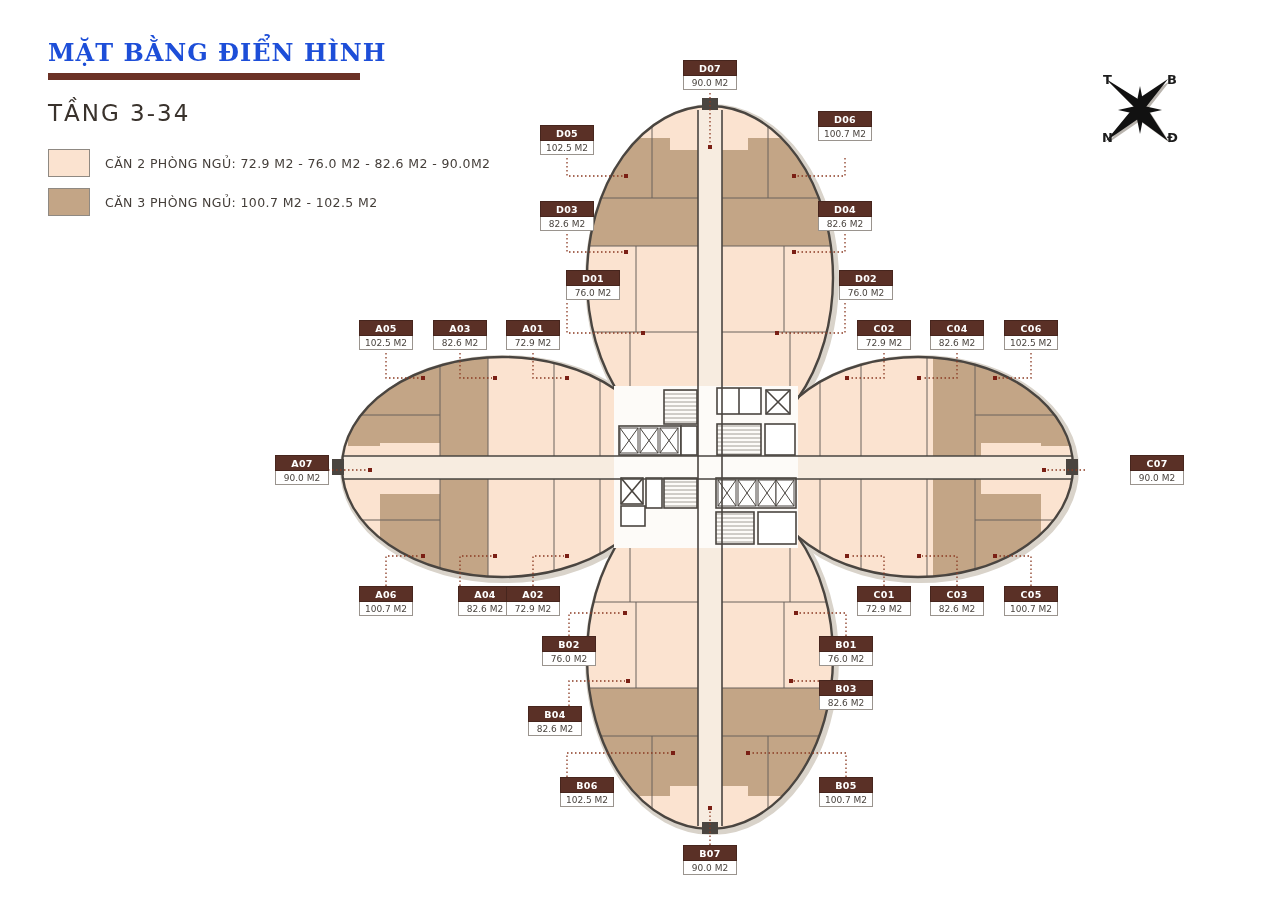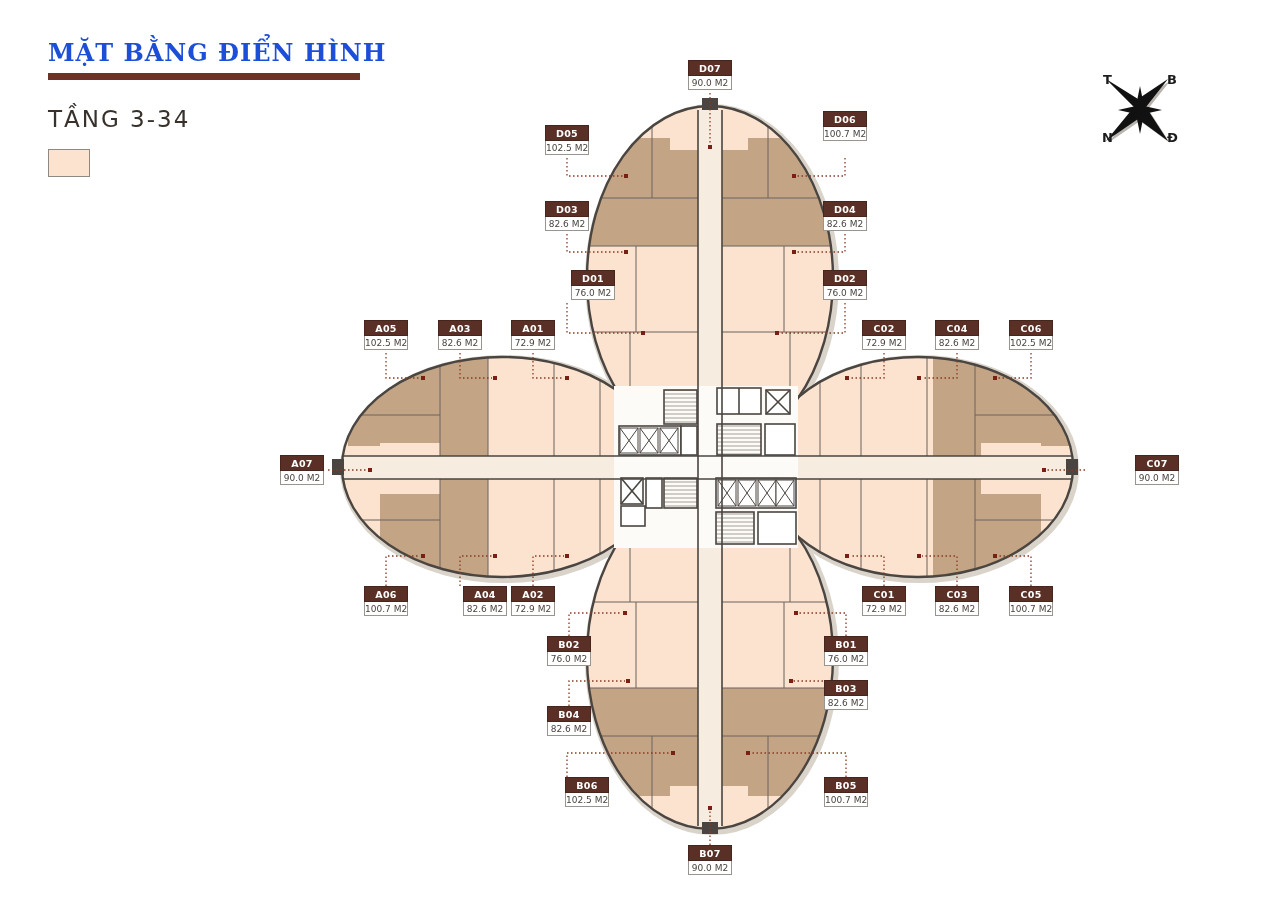--- a/index.html
+++ b/index.html
@@ -3,56 +3,61 @@
 <meta charset="utf-8">
 <style>
   html,body{margin:0;padding:0;background:#fff;}
   .canvas{position:relative;width:1261px;height:912px;background:#fff;overflow:hidden;
           font-family:"DejaVu Sans",sans-serif;}
   
   .hdr{position:absolute;left:48px;top:38px;width:420px;}
   .title{font-family:"DejaVu Serif",serif;font-size:24px;font-weight:bold;color:#1d4ed8;
          letter-spacing:1px;white-space:nowrap;}
   .title-bar{width:312px;height:7px;background:#6b3226;margin-top:6px;}
-  .subtitle{font-size:23px;color:#39322c;letter-spacing:2px;margin-top:26px;}
+  .subtitle{font-size:23px;color:#39322c;letter-spacing:2px;margin-top:20px;}
   
   .legend{position:absolute;left:48px;top:150px;}
   .leg-row{display:flex;align-items:center;margin-bottom:13px;height:26px;}
   .swatch{width:40px;height:26px;border:1px solid #8f8982;margin-right:15px;flex:none;}
   .sw-2br{background:#fbe3d0;}
   .sw-3br{background:#c3a586;}
   .leg-label{font-size:12.5px;color:#443e39;letter-spacing:0.4px;white-space:nowrap;}
   
   .compass{position:absolute;left:1085px;top:58px;width:110px;height:110px;}
   .compass span{position:absolute;font-size:13px;font-weight:bold;color:#1c1c1c;}
   .c-tl{left:18px;top:14px;}  .c-tr{left:82px;top:14px;}
   .c-bl{left:17px;top:72px;}  .c-br{left:82px;top:72px;}
   
   svg.plan{position:absolute;left:0;top:0;z-index:1;}
   
-  .callout{position:absolute;width:44px;transform:translateX(-50%);text-align:center;z-index:5;cursor:pointer;border-radius:7px;}
+  .callout{position:absolute;width:54px;transform:translateX(-50%);text-align:center;z-index:5;cursor:pointer;border-radius:7px;}
   .callout-id{background:#5a3026;color:#fff;font-size:9.5px;font-weight:bold;
               padding:2px 0 1px;border:1px solid #46251d;letter-spacing:0.3px;}
   .callout-area{background:#fff;color:#4a443f;font-size:9px;padding:2px 0 1px;
                 border:1px solid #9a948e;border-top:none;white-space:nowrap;}
 </style>
 </head>
 <body>
 
 <div class="canvas">
 
   <div class="hdr">
     <div class="title">MẶT BẰNG ĐIỂN HÌNH</div>
     <div class="title-bar"></div>
     <div class="subtitle">TẦNG 3-34</div>
   </div>
 
   <div class="legend">
     <div class="leg-row">
       <div class="swatch sw-2br"></div>
+      <div class="leg-label">CĂN 2 PHÒNG NGỦ: 72.9 M2 - 76.0 M2 - 82.6 M2 - 90.0M2</div>
+    </div>
+    <div class="leg-row">
+      <div class="swatch sw-3br"></div>
+      <div class="leg-label">CĂN 3 PHÒNG NGỦ: 100.7 M2 - 102.5 M2</div>
     </div>
   </div>
 
   <div class="compass">
     <svg width="110" height="110" viewBox="0 0 110 110">
       <g transform="translate(2,2)" fill="#b9b4ae">
         <polygon points="83,21 61,49 83,83 53,61 21,83 49,49 21,21 53,41"></polygon>
       </g>
       <polygon fill="#111" points="55,28 59,48 77,52 59,56 55,76 51,56 33,52 51,48"></polygon>
       <polygon fill="#111" points="83,21 61,49 83,83 53,61 21,83 49,49 21,21 53,41"></polygon>
@@ -306,21 +311,21 @@
     <div class="callout-area">82.6 M2</div>
   </div>
   <div class="callout" style="left:845px;top:201px">
     <div class="callout-id">D04</div>
     <div class="callout-area">82.6 M2</div>
   </div>
   <div class="callout" style="left:593px;top:270px">
     <div class="callout-id">D01</div>
     <div class="callout-area">76.0 M2</div>
   </div>
-  <div class="callout" style="left:845px;top:270px">
+  <div class="callout" style="left:866px;top:270px">
     <div class="callout-id">D02</div>
     <div class="callout-area">76.0 M2</div>
   </div>
 
   <div class="callout" style="left:386px;top:320px">
     <div class="callout-id">A05</div>
     <div class="callout-area">102.5 M2</div>
   </div>
   <div class="callout" style="left:460px;top:320px">
     <div class="callout-id">A03</div>
@@ -378,21 +383,21 @@
   </div>
 
   <div class="callout" style="left:569px;top:636px">
     <div class="callout-id">B02</div>
     <div class="callout-area">76.0 M2</div>
   </div>
   <div class="callout" style="left:846px;top:636px">
     <div class="callout-id">B01</div>
     <div class="callout-area">76.0 M2</div>
   </div>
-  <div class="callout" style="left:569px;top:706px">
+  <div class="callout" style="left:555px;top:706px">
     <div class="callout-id">B04</div>
     <div class="callout-area">82.6 M2</div>
   </div>
   <div class="callout" style="left:846px;top:680px">
     <div class="callout-id">B03</div>
     <div class="callout-area">82.6 M2</div>
   </div>
   <div class="callout" style="left:587px;top:777px">
     <div class="callout-id">B06</div>
     <div class="callout-area">102.5 M2</div>

